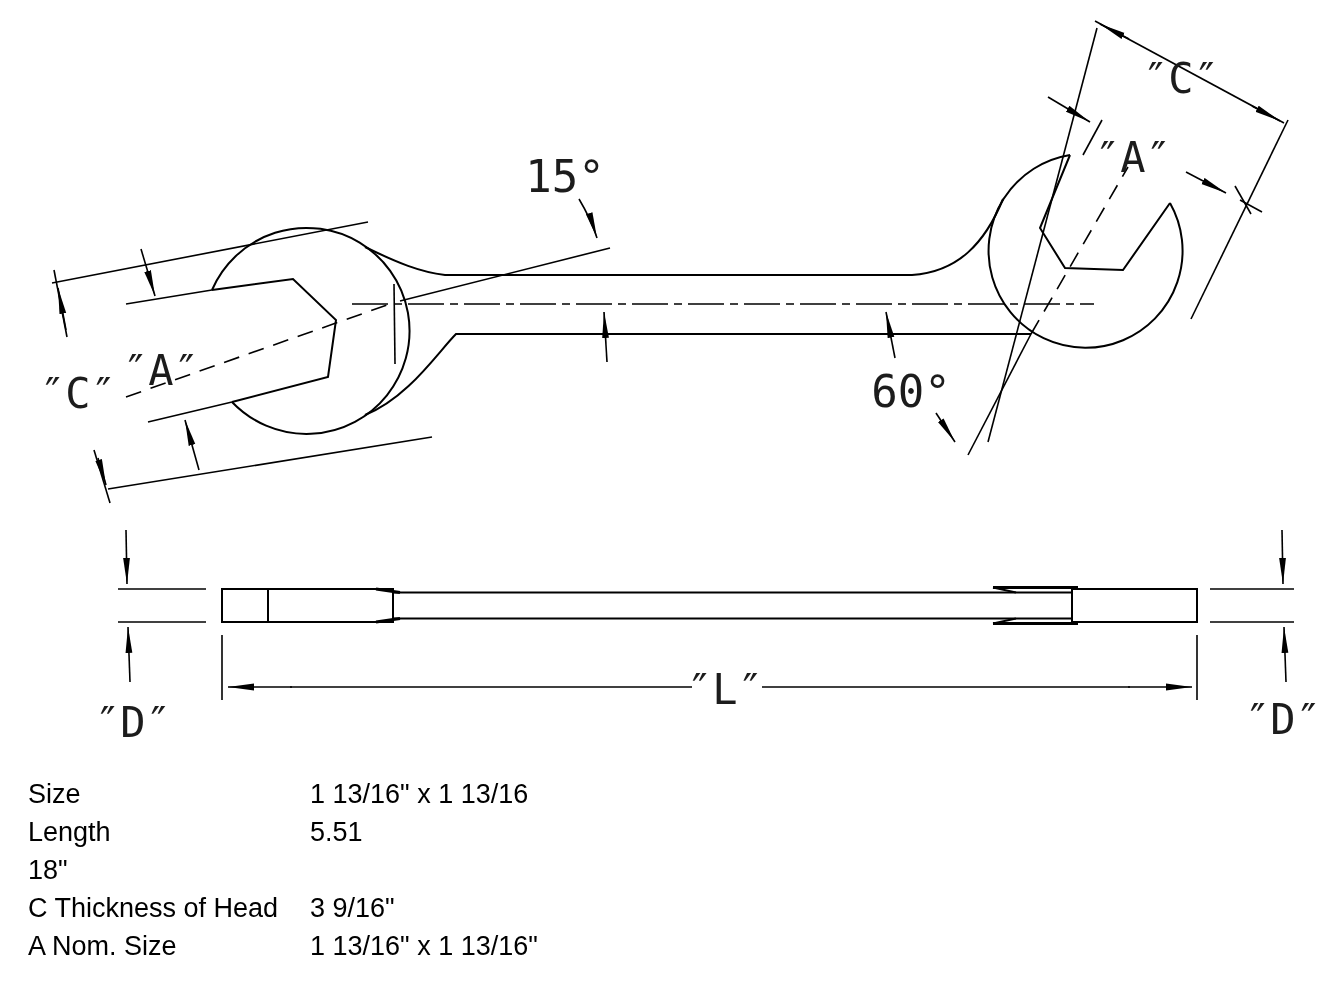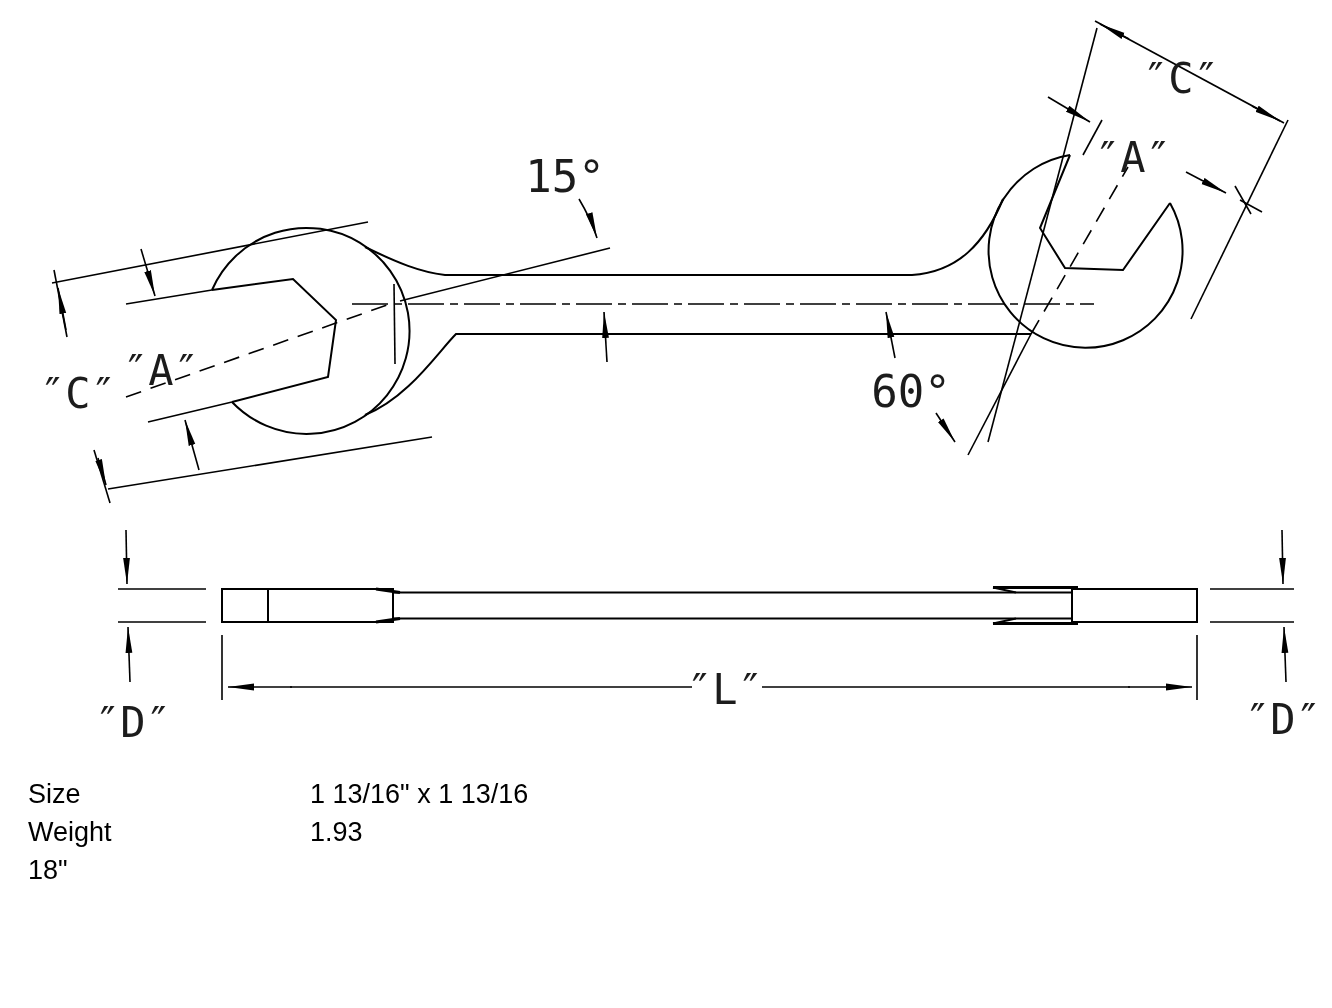--- a/index.html
+++ b/index.html
@@ -128,20 +128,28 @@
       <text class="dim-text-sm" x="1283" y="734">″D″</text>
     </g>
   </svg>
 
   <div id="spec-table">
     <div class="spec-row">
       <span class="spec-label">Size</span>
       <span class="spec-value">1 13/16" x 1 13/16</span>
     </div>
     <div class="spec-row">
-      <span class="spec-label">Weight</span>
-      <span class="spec-value">1.93</span>
+      <span class="spec-label">Length</span>
+      <span class="spec-value">5.51</span>
     </div>
     <div class="spec-row">
       <span class="spec-value">18"</span>
+    </div>
+    <div class="spec-row">
+      <span class="spec-label">C Thickness of Head</span>
+      <span class="spec-value">3 9/16"</span>
+    </div>
+    <div class="spec-row">
+      <span class="spec-label">A Nom. Size</span>
+      <span class="spec-value">1 13/16" x 1 13/16"</span>
     </div>
   </div>
 </div>
 
 </body></html>

